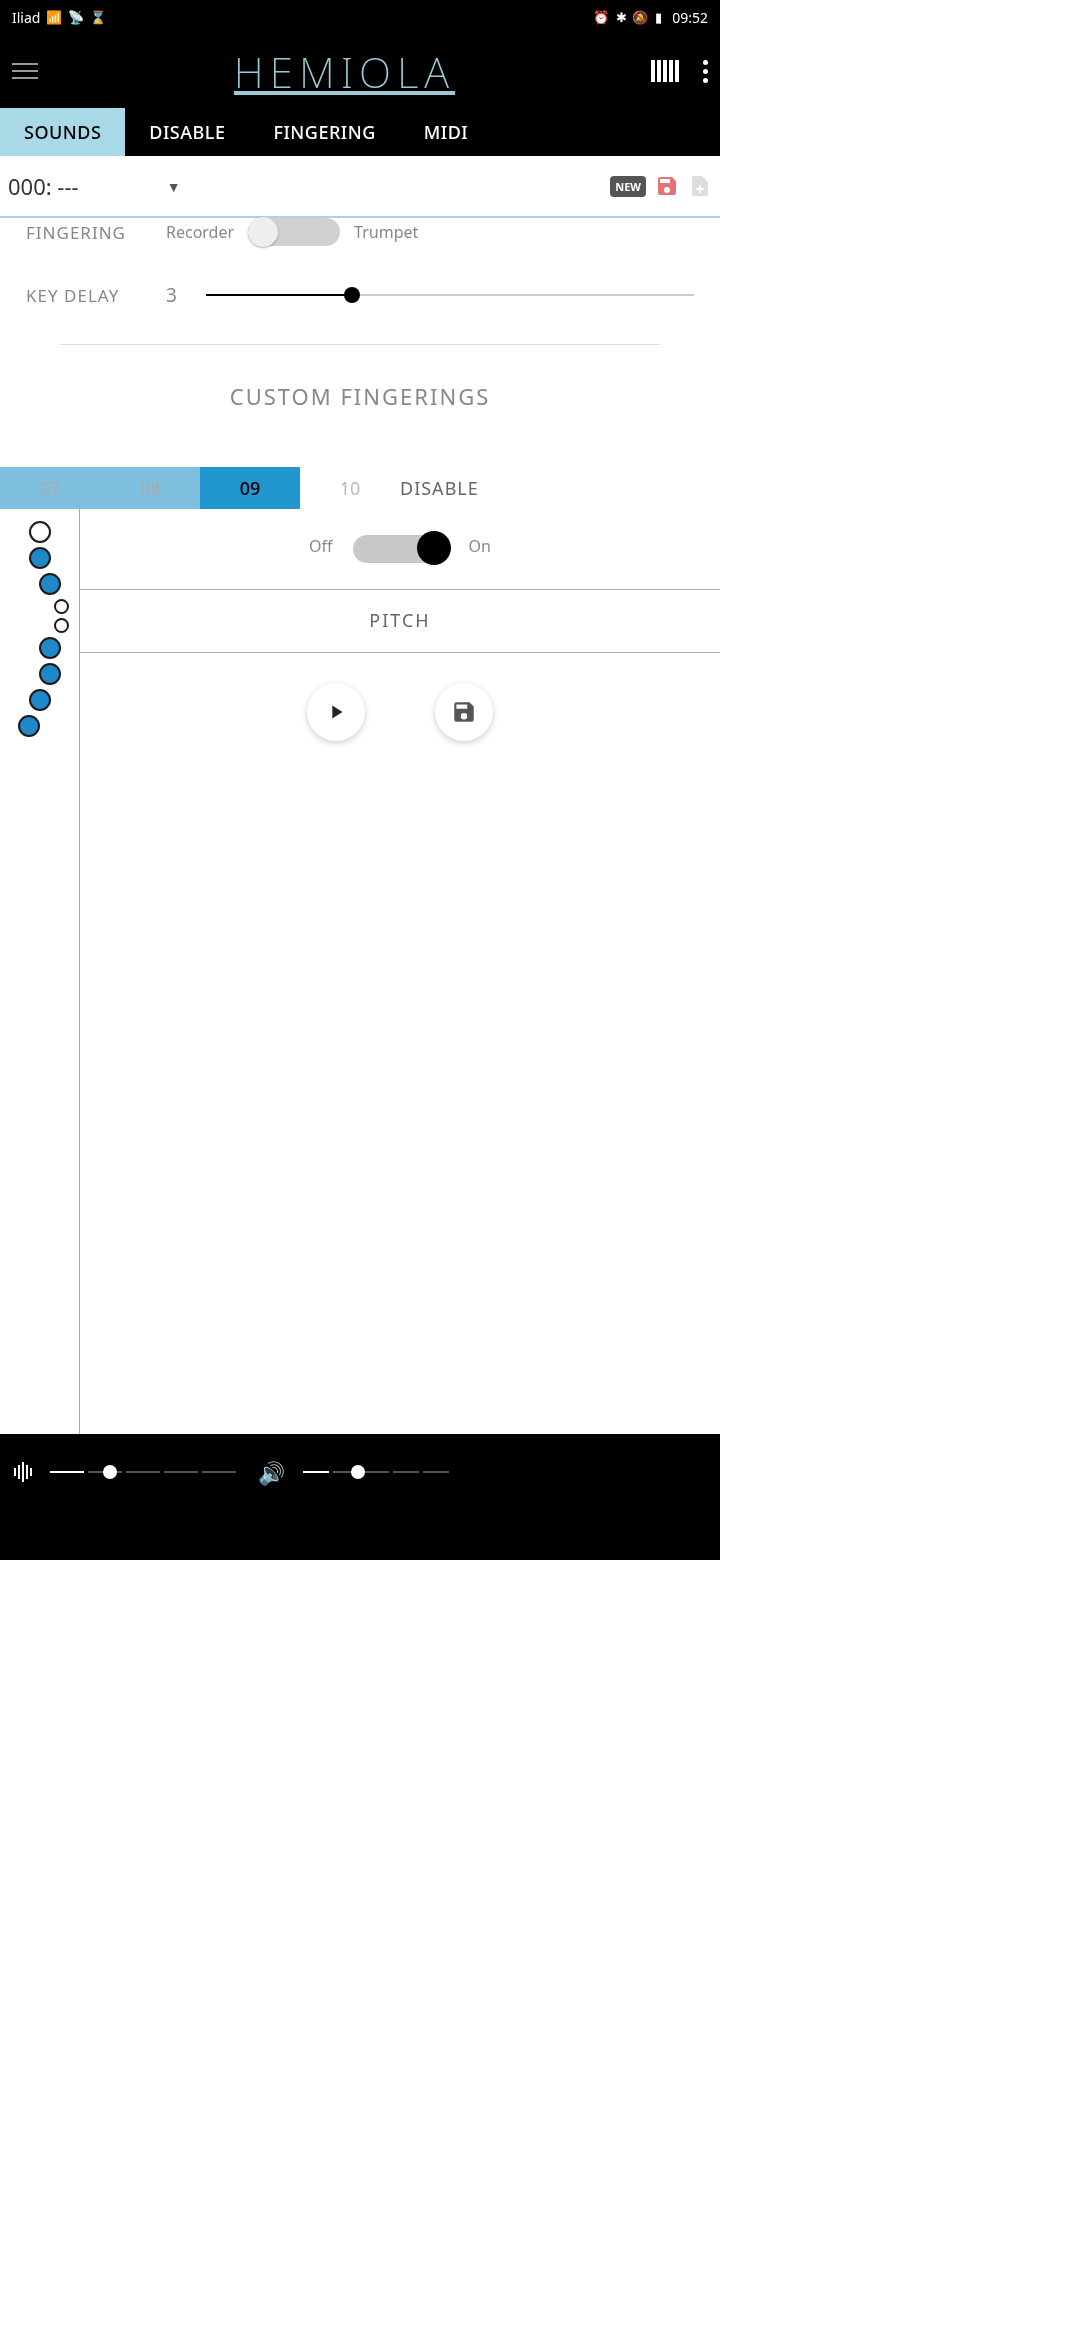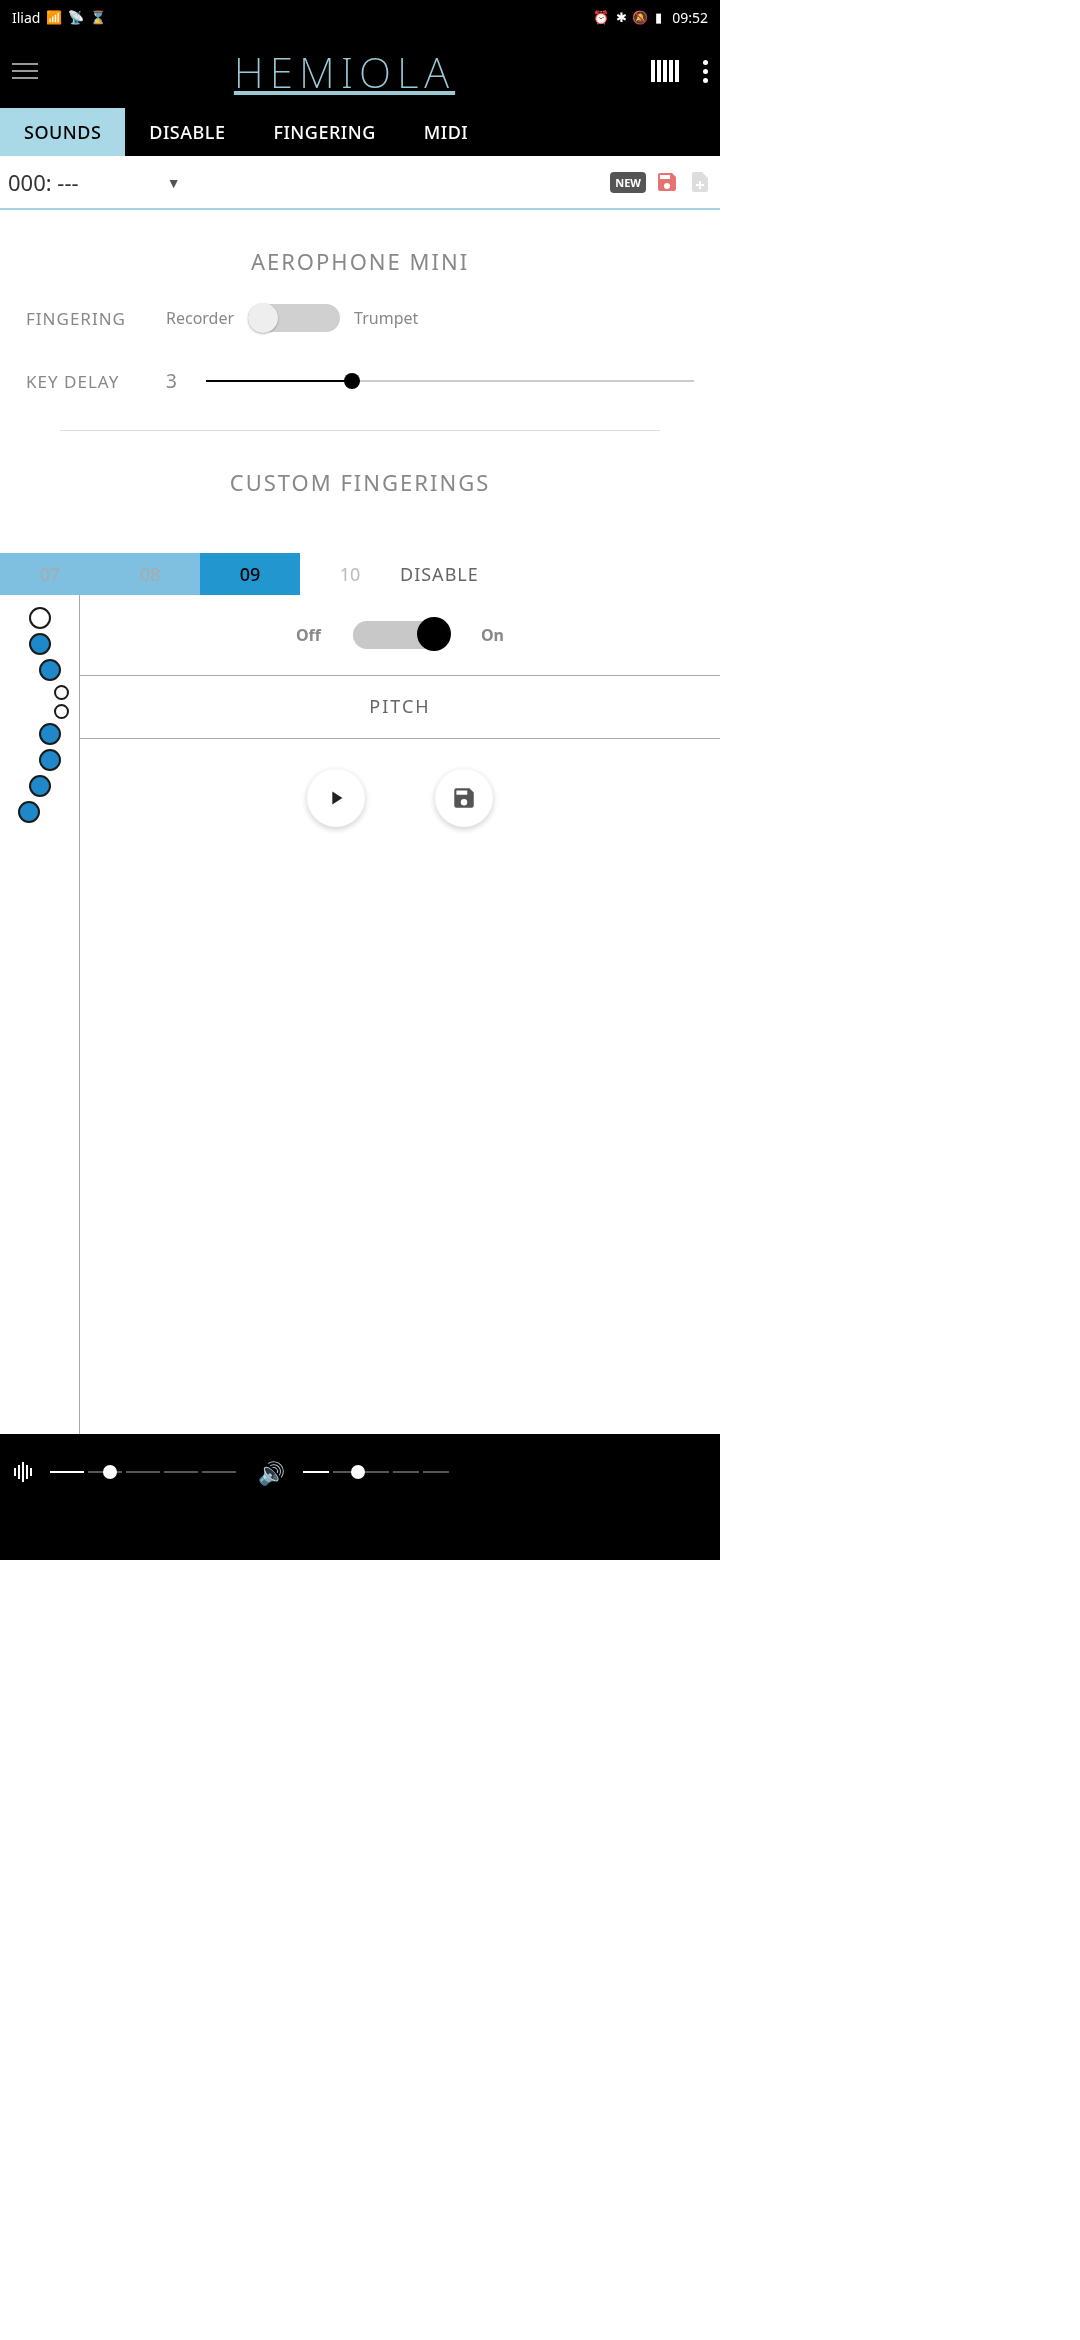--- a/index.html
+++ b/index.html
@@ -25,21 +25,21 @@
 
   
   .tabs { height: 48px; background: #000; display: flex; align-items: stretch; }
   .tab { flex: none; padding: 0 24px; display:flex; align-items:center; color: #fff; font-weight: 500; font-size: 18px; letter-spacing: 0.5px; }
   .tab.active { background: #a9d8e6; color: #000; }
 
   
   .content { flex: 1; background: #fff; display:flex; flex-direction:column; overflow:hidden; }
 
   
-  .preset-row { height: 54px; display:flex; align-items:center; padding: 0 8px; border-bottom: 2px solid #a3d5e4; }
+  .preset-row { height: 62px; display:flex; align-items:center; padding: 0 8px; border-bottom: 2px solid #a3d5e4; }
   .preset-select { flex:none; display:flex; align-items:center; gap:8px; font-size:22px; color:#333; margin-right:auto; }
   .preset-select .caret { font-size:14px; color:#555; }
   .new-badge { background:#555; color:#fff; font-size:11px; font-weight:700; border-radius:4px; padding:3px 5px; }
   .preset-icons { display:flex; align-items:center; gap:9px; margin-left:30px; }
   .preset-icons .save-icon svg{ width:24px; height:24px; display:block; }
 
   
   .section-h { text-align:center; color:#888; font-size:22px; letter-spacing:2px; padding: 36px 0 28px; }
 
   
@@ -72,21 +72,21 @@
   .fingering-col { width:80px; border-right:1px solid #aaa; display:flex; flex-direction:column; align-items:center; padding-top:12px; gap:4px; }
   .fh { width:22px; height:22px; border-radius:50%; border:2px solid #1a1a1a; }
   .fh.fill { background:#1e88c8; }
   .fh.open { background:#fff; }
   .fh.sm { width:15px; height:15px; }
   .fh.shift-l { align-self:flex-start; margin-left:18px; }
   .fh.shift-r { align-self:flex-end; margin-right:18px; }
   .fh.shift-r2 { align-self:flex-end; margin-right:10px; }
 
   .cf-right { flex:1; display:flex; flex-direction:column; }
-  .on-off-row { display:flex; align-items:center; justify-content:center; gap:32px; padding:26px 0; border-bottom:1px solid #aaa;font-weight:bold; }
+  .on-off-row { display:flex; justify-content:center; gap:20px; padding:26px 0; border-bottom:1px solid #aaa; }
   .bigswitch { width:96px; height:28px; border-radius:14px; background:#c8c8c8; position:relative; }
   .bigswitch .knob { position:absolute; right:-2px; top:-4px; width:34px; height:34px; background:#000; border-radius:50%; }
 
   .pitch-sec { padding: 18px 22px 0; border-bottom:1px solid #aaa; }
   .pitch-title { text-align:center; color:#666; letter-spacing:2px; font-size:18px; margin-bottom:20px; }
   .pitch-row { display:flex; align-items:center; gap:16px; padding-bottom:22px; }
   .pitch-val { color:#666; font-size:17px; width:40px; }
 
   .action-row { display:flex; justify-content:center; gap:70px; padding:30px 0; }
   .fab { width:58px; height:58px; background:#fff; border-radius:50%; box-shadow:0 2px 6px rgba(0,0,0,.2); display:flex; align-items:center; justify-content:center; }
@@ -176,21 +176,20 @@
             </svg>
         </span>
         <span class="save-icon">
           <svg viewBox="0 0 24 24" fill="#ddd">
               <path d="M14 2H6a2 2 0 00-2 2v16a2 2 0 002 2h12a2 2 0 002-2V8l-6-6zm2 14h-3v3h-2v-3H8v-2h3v-3h2v3h3v2z"></path>
             </svg>
         </span>
       </div>
     </div>
 
-    <div class="section-h">AEROPHONE MINI</div>
 
     <div class="ctrl-row">
       <div class="ctrl-label">FINGERING</div>
       <span class="tlabel">Recorder</span>
       <div class="tswitch left">
           <div class="knob"></div>
         </div>
       <span class="tlabel">Trumpet</span>
     </div>
 

